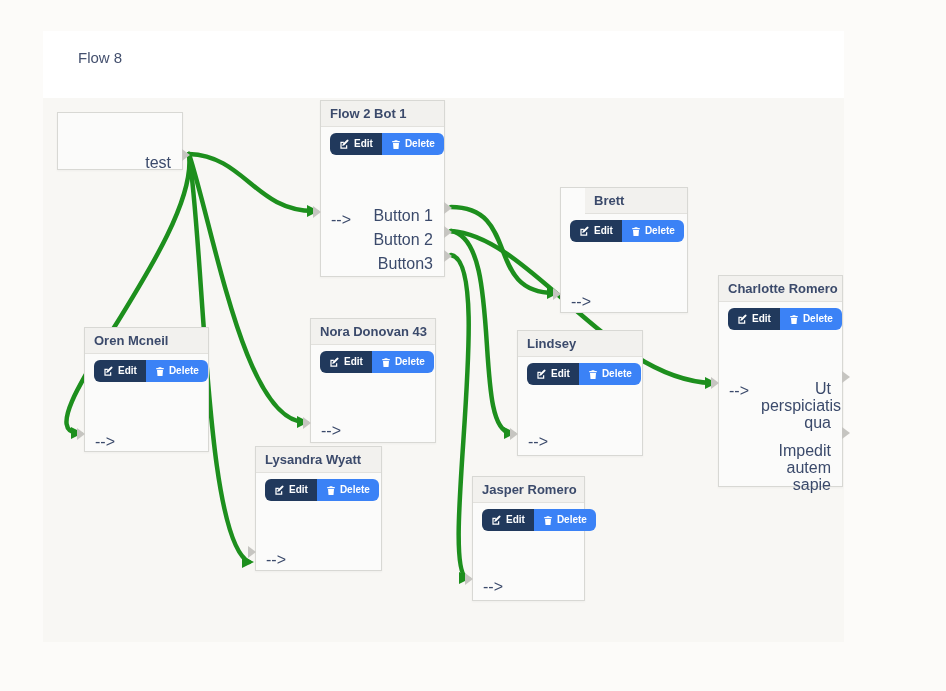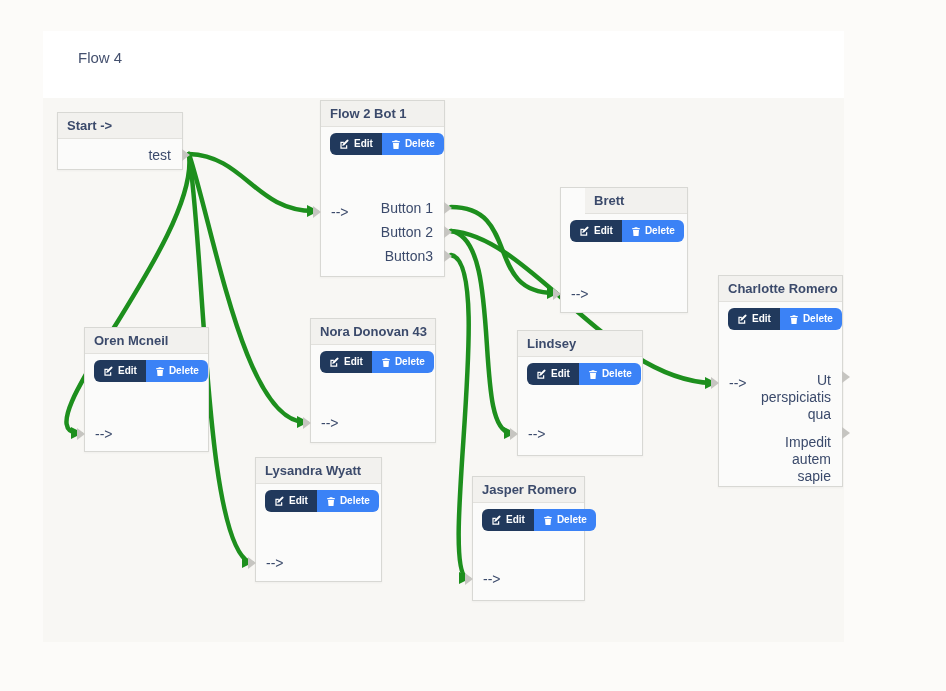--- a/index.html
+++ b/index.html
@@ -20,33 +20,33 @@
   .btn-row{position:absolute;left:9px;top:32px;display:flex;}
   .btn{display:flex;align-items:center;gap:4px;border:none;color:#fff;
     font-family:"Liberation Sans",sans-serif;font-size:10px;font-weight:700;
     padding:5px 9px;cursor:pointer;line-height:12px;}
   .btn.edit{background:#21395c;border-radius:6px 0 0 6px;}
   .btn.delete{background:#3b82f6;border-radius:0 6px 6px 0;}
   .port{position:absolute;width:0;height:0;border:6px solid transparent;
     border-left:8px solid #c6c5c1;border-right:none;}
   .port.in{left:-8px;}
   .port.out{right:-8px;}
-  .lbl{position:absolute;font-size:14px;color:#3b4a6b;line-height:14px;}
+  .lbl{position:absolute;font-size:16px;color:#3b4a6b;line-height:14px;margin-top:8px;}
   .lbl.in{left:10px;}
   .lbl.out{right:11px;text-align:right;}
   .lbl.block{width:70px;line-height:17px;}
   .icon{display:inline-block;line-height:0;}
 </style>
 </head>
 <body>
 
 <div class="stage">
 
   <div class="header-card">
-    <div class="page-title">Flow 4</div>
+    <div class="page-title">Flow 8</div>
   </div>
 
   <div class="canvas"></div>
 
   <svg class="wires" viewBox="0 0 946 691">
     <path class="edge" d="M189,154 C245,156 255,211 314,211"></path>
     <path class="edge" d="M189,154 C200,240 20,430 78,433"></path>
     <path class="edge" d="M189,154 C215,235 245,420 304,422"></path>
     <path class="edge" d="M189,154 C205,260 205,540 249,562"></path>
     <path class="edge" d="M451,207 C521,207 484,293 554,293"></path>
@@ -57,21 +57,20 @@
     <polygon class="arrowhead" points="71,427 83,433 71,439"></polygon>
     <polygon class="arrowhead" points="297,416 309,422 297,428"></polygon>
     <polygon class="arrowhead" points="242,556 254,562 242,568"></polygon>
     <polygon class="arrowhead" points="547,287 559,293 547,299"></polygon>
     <polygon class="arrowhead" points="504,427 516,433 504,439"></polygon>
     <polygon class="arrowhead" points="705,377 717,383 705,389"></polygon>
     <polygon class="arrowhead" points="459,572 471,578 459,584"></polygon>
   </svg>
 
   <div class="node" style="left:57px;top:112px;width:126px;height:58px;">
-    <div class="node-header">Start -&gt;</div>
     <div class="lbl out" style="top:35px;">test</div>
     <span class="port out" style="top:36px;"></span>
   </div>
 
   <div class="node" style="left:320px;top:100px;width:125px;height:177px;">
     <div class="node-header">Flow 2 Bot 1</div>
     <div class="btn-row">
       <button class="btn edit">
         <span class="icon"><svg width="11" height="11" viewBox="0 0 16 16">
               <path fill="#fff" d="M2 4v10h10V9h-1.8v3.2H3.8V5.8H7V4z"></path>
@@ -198,21 +197,21 @@
         <span class="icon"><svg width="10" height="11" viewBox="0 0 16 16">
               <path fill="#fff" d="M6 1h4l.6 1.2H14v2H2v-2h3.4zM3.2 5.4h9.6L12 15H4z"></path>
             </svg></span>
         <span>Delete</span>
       </button>
     </div>
     <div class="lbl in" style="top:96px;">--&gt;</div>
     <span class="port in" style="top:97px;"></span>
   </div>
 
-  <div class="node" style="left:255px;top:457px;width:127px;height:125px;">
+  <div class="node" style="left:255px;top:446px;width:127px;height:125px;">
     <div class="node-header">Lysandra Wyatt</div>
     <div class="btn-row">
       <button class="btn edit">
         <span class="icon"><svg width="11" height="11" viewBox="0 0 16 16">
               <path fill="#fff" d="M2 4v10h10V9h-1.8v3.2H3.8V5.8H7V4z"></path>
               <path fill="#fff" d="M13.7 1.3a1.7 1.7 0 0 0-2.4 0L5.6 7 4.7 10l3-.9 5.7-5.7a1.7 1.7 0 0 0 0-2.4z"></path>
             </svg></span>
         <span>Edit</span>
       </button>
       <button class="btn delete">

